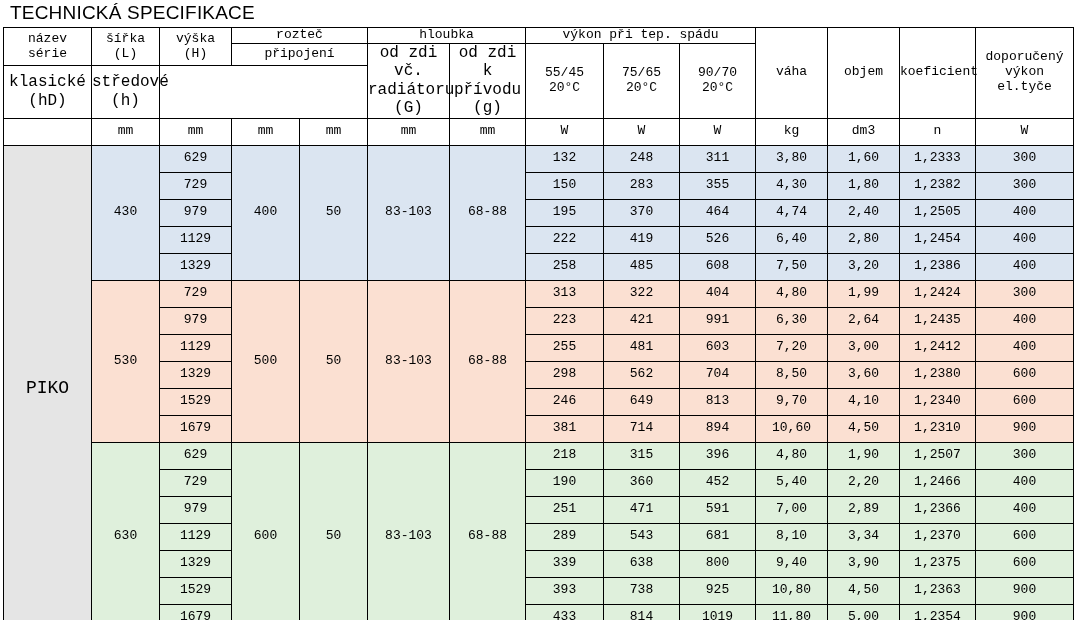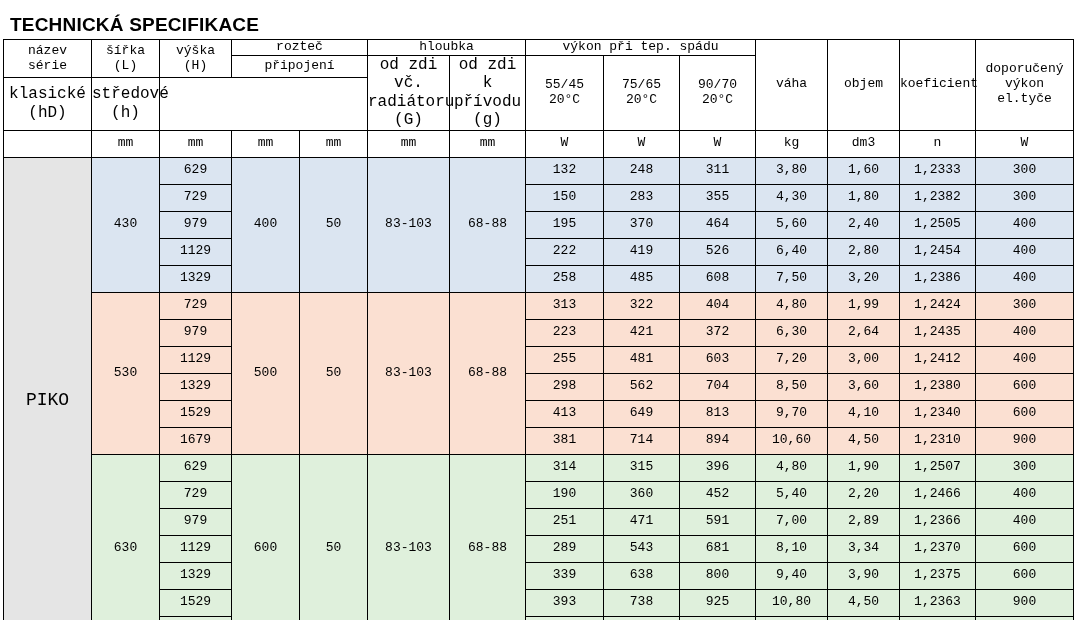--- a/index.html
+++ b/index.html
@@ -9,23 +9,23 @@
   }
   body {
     width: 1076px;
     height: 620px;
     font-family: "Liberation Sans", sans-serif;
     color: #000000;
     overflow: hidden;
   }
   #page-title {
     font-size: 19px;
-    font-weight: bold;
+    font-weight: normal;
     letter-spacing: 0.2px;
-    padding: 14px 0 3px 10px;
+    padding: 2px 0 3px 10px;
   }
   table.spec {
     border-collapse: collapse;
     table-layout: fixed;
     width: 1070px;
     margin-left: 3px;
     font-size: 13px;
     font-family: Liberation Mono, monospace;
   }
   table.spec td, table.spec th {
@@ -181,21 +181,21 @@
         <td class="blue">4,30</td>
         <td class="blue">1,80</td>
         <td class="blue">1,2382</td>
         <td class="blue">300</td>
       </tr>
       <tr class="rowh">
         <td class="blue">979</td>
         <td class="blue">195</td>
         <td class="blue">370</td>
         <td class="blue">464</td>
-        <td class="blue">5,60</td>
+        <td class="blue">4,74</td>
         <td class="blue">2,40</td>
         <td class="blue">1,2505</td>
         <td class="blue">400</td>
       </tr>
       <tr class="rowh">
         <td class="blue">1129</td>
         <td class="blue">222</td>
         <td class="blue">419</td>
         <td class="blue">526</td>
         <td class="blue">6,40</td>
@@ -225,21 +225,21 @@
         <td class="peach">404</td>
         <td class="peach">4,80</td>
         <td class="peach">1,99</td>
         <td class="peach">1,2424</td>
         <td class="peach">300</td>
       </tr>
       <tr class="rowh">
         <td class="peach">979</td>
         <td class="peach">223</td>
         <td class="peach">421</td>
-        <td class="peach">372</td>
+        <td class="peach">991</td>
         <td class="peach">6,30</td>
         <td class="peach">2,64</td>
         <td class="peach">1,2435</td>
         <td class="peach">400</td>
       </tr>
       <tr class="rowh">
         <td class="peach">1129</td>
         <td class="peach">255</td>
         <td class="peach">481</td>
         <td class="peach">603</td>
@@ -253,21 +253,21 @@
         <td class="peach">298</td>
         <td class="peach">562</td>
         <td class="peach">704</td>
         <td class="peach">8,50</td>
         <td class="peach">3,60</td>
         <td class="peach">1,2380</td>
         <td class="peach">600</td>
       </tr>
       <tr class="rowh">
         <td class="peach">1529</td>
-        <td class="peach">413</td>
+        <td class="peach">246</td>
         <td class="peach">649</td>
         <td class="peach">813</td>
         <td class="peach">9,70</td>
         <td class="peach">4,10</td>
         <td class="peach">1,2340</td>
         <td class="peach">600</td>
       </tr>
       <tr class="rowh">
         <td class="peach">1679</td>
         <td class="peach">381</td>
@@ -278,21 +278,21 @@
         <td class="peach">1,2310</td>
         <td class="peach">900</td>
       </tr>
       <tr class="rowh">
         <td rowspan="7" class="green">630</td>
         <td class="green">629</td>
         <td rowspan="7" class="green">600</td>
         <td rowspan="7" class="green">50</td>
         <td rowspan="7" class="green">83-103</td>
         <td rowspan="7" class="green">68-88</td>
-        <td class="green">314</td>
+        <td class="green">218</td>
         <td class="green">315</td>
         <td class="green">396</td>
         <td class="green">4,80</td>
         <td class="green">1,90</td>
         <td class="green">1,2507</td>
         <td class="green">300</td>
       </tr>
       <tr class="rowh">
         <td class="green">729</td>
         <td class="green">190</td>

